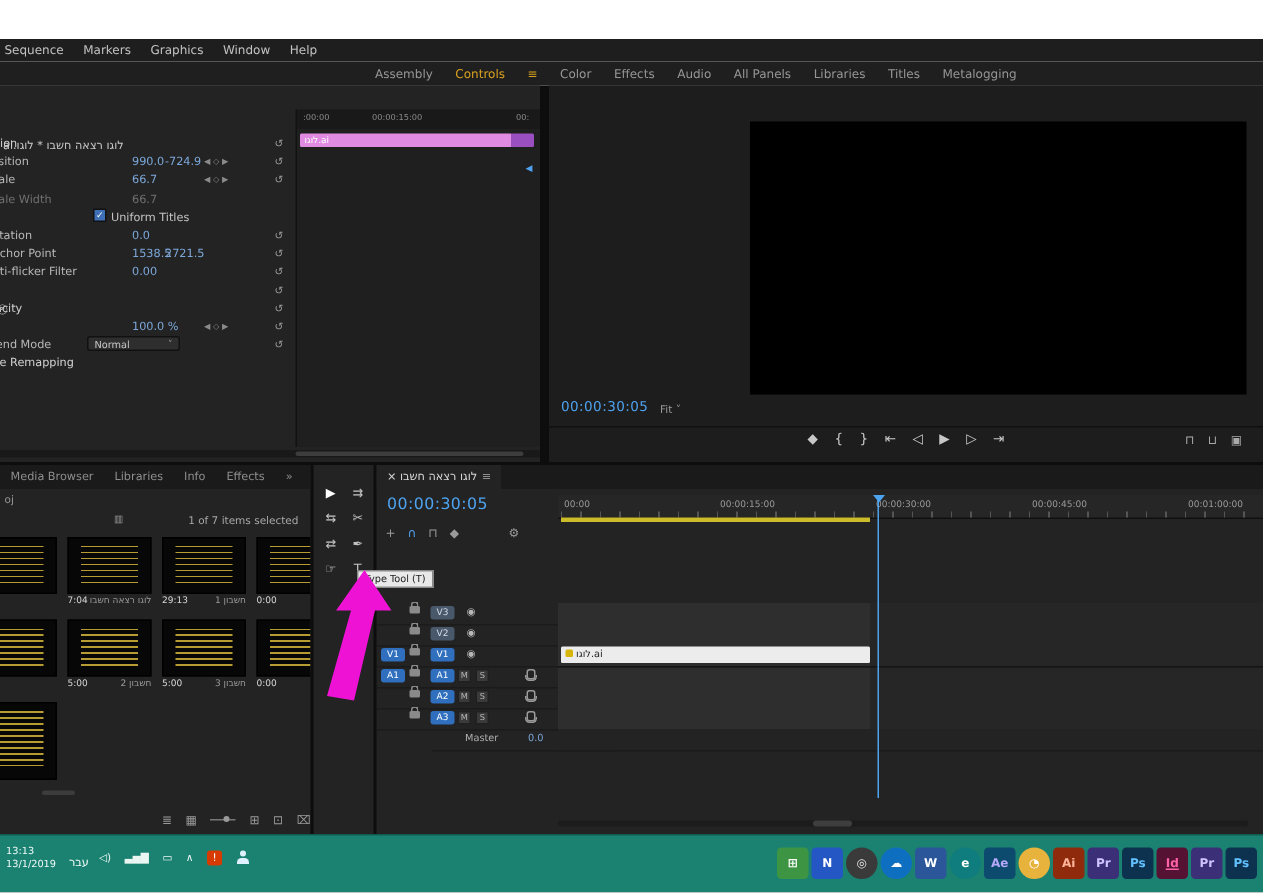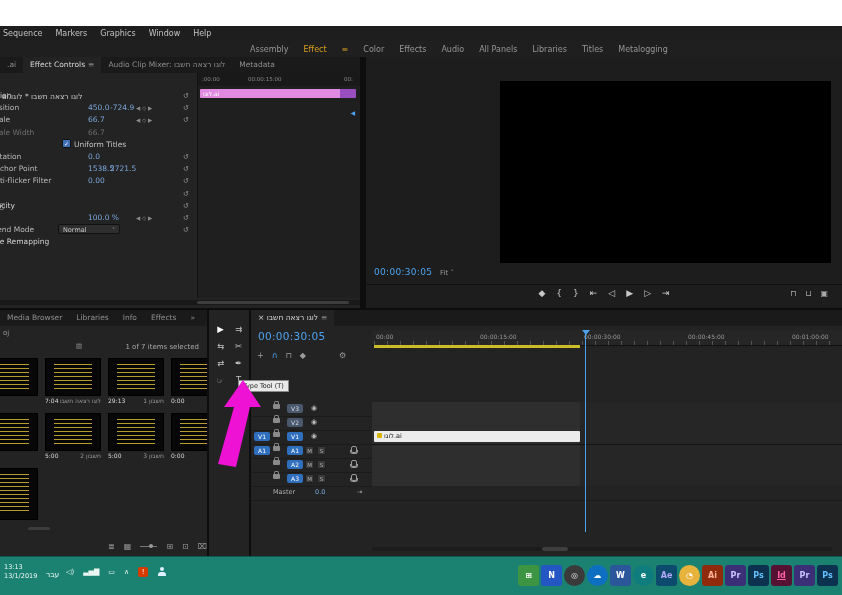--- a/index.html
+++ b/index.html
@@ -141,52 +141,46 @@
   <div class="menu-bar">
     <span>Sequence</span>
     <span>Markers</span>
     <span>Graphics</span>
     <span>Window</span>
     <span>Help</span>
   </div>
 
   <div class="workspace-bar">
     <span class="ws">Assembly</span>
-    <span class="ws active">Effect</span>
+    <span class="ws active">Controls</span>
     <span class="ws-menu">≡</span>
     <span class="ws">Color</span>
     <span class="ws">Effects</span>
     <span class="ws">Audio</span>
     <span class="ws">All Panels</span>
     <span class="ws">Libraries</span>
     <span class="ws">Titles</span>
     <span class="ws">Metalogging</span>
   </div>
 
   <div class="desk"></div>
 
   <div class="panel" id="ec-panel">
-    <div class="ptabs">
-      <span class="ptab">.ai</span>
-      <span class="ptab active"><span>Effect Controls</span><span class="pmenu">≡</span></span>
-      <span class="ptab">Audio Clip Mixer: לוגו רצאה חשבו</span>
-      <span class="ptab">Metadata</span>
-    </div>
 
     <div class="ec-clip-header" dir="rtl">לוגו רצאה חשבו * לוגו.ai</div>
 
     <div class="ec-left">
       <div class="ec-row">
 
         <span class="slbl">Motion</span>
         <span class="reset">↺</span>
       </div>
       <div class="ec-row">
         <span class="plbl">Position</span>
-        <span class="val1">450.0</span>
+        <span class="val1">990.0</span>
         <span class="val2">-724.9</span>
         <span class="nav">◀ ◇ ▶</span>
         <span class="reset">↺</span>
       </div>
       <div class="ec-row">
         <span class="plbl">Scale</span>
         <span class="val1">66.7</span>
         <span class="nav">◀ ◇ ▶</span>
         <span class="reset">↺</span>
       </div>
@@ -448,21 +442,21 @@
       <span class="ms" style="left:66px;">S</span>
       <span class="mic" style="left:100px;"></span>
     </div>
     <div class="hdr-row" style="top:162px;">
       <span class="lock" style="left:22px;"></span>
       <span class="chip blue" style="left:36px;">A3</span>
       <span class="ms" style="left:54px;">M</span>
       <span class="ms" style="left:66px;">S</span>
       <span class="mic" style="left:100px;"></span>
     </div>
-    <div class="hdr-row" style="top:176px;">
+    <div class="hdr-row" style="top:176px;margin-left:37px;">
       <span style="left:22px;color:#b0b0b0;">Master</span>
       <span style="left:64px;color:#7ba7d9;">0.0</span>
       <span style="left:106px;color:#9a9a9a;">⇥</span>
     </div>
 
     <div class="lane" style="top:92px;"></div>
     <div class="lane" style="top:106px;"></div>
     <div class="lane" style="top:120px;">
       <div class="tl-clip"><span class="clip-warn"></span><span>לוגו.ai</span></div>
     </div>

